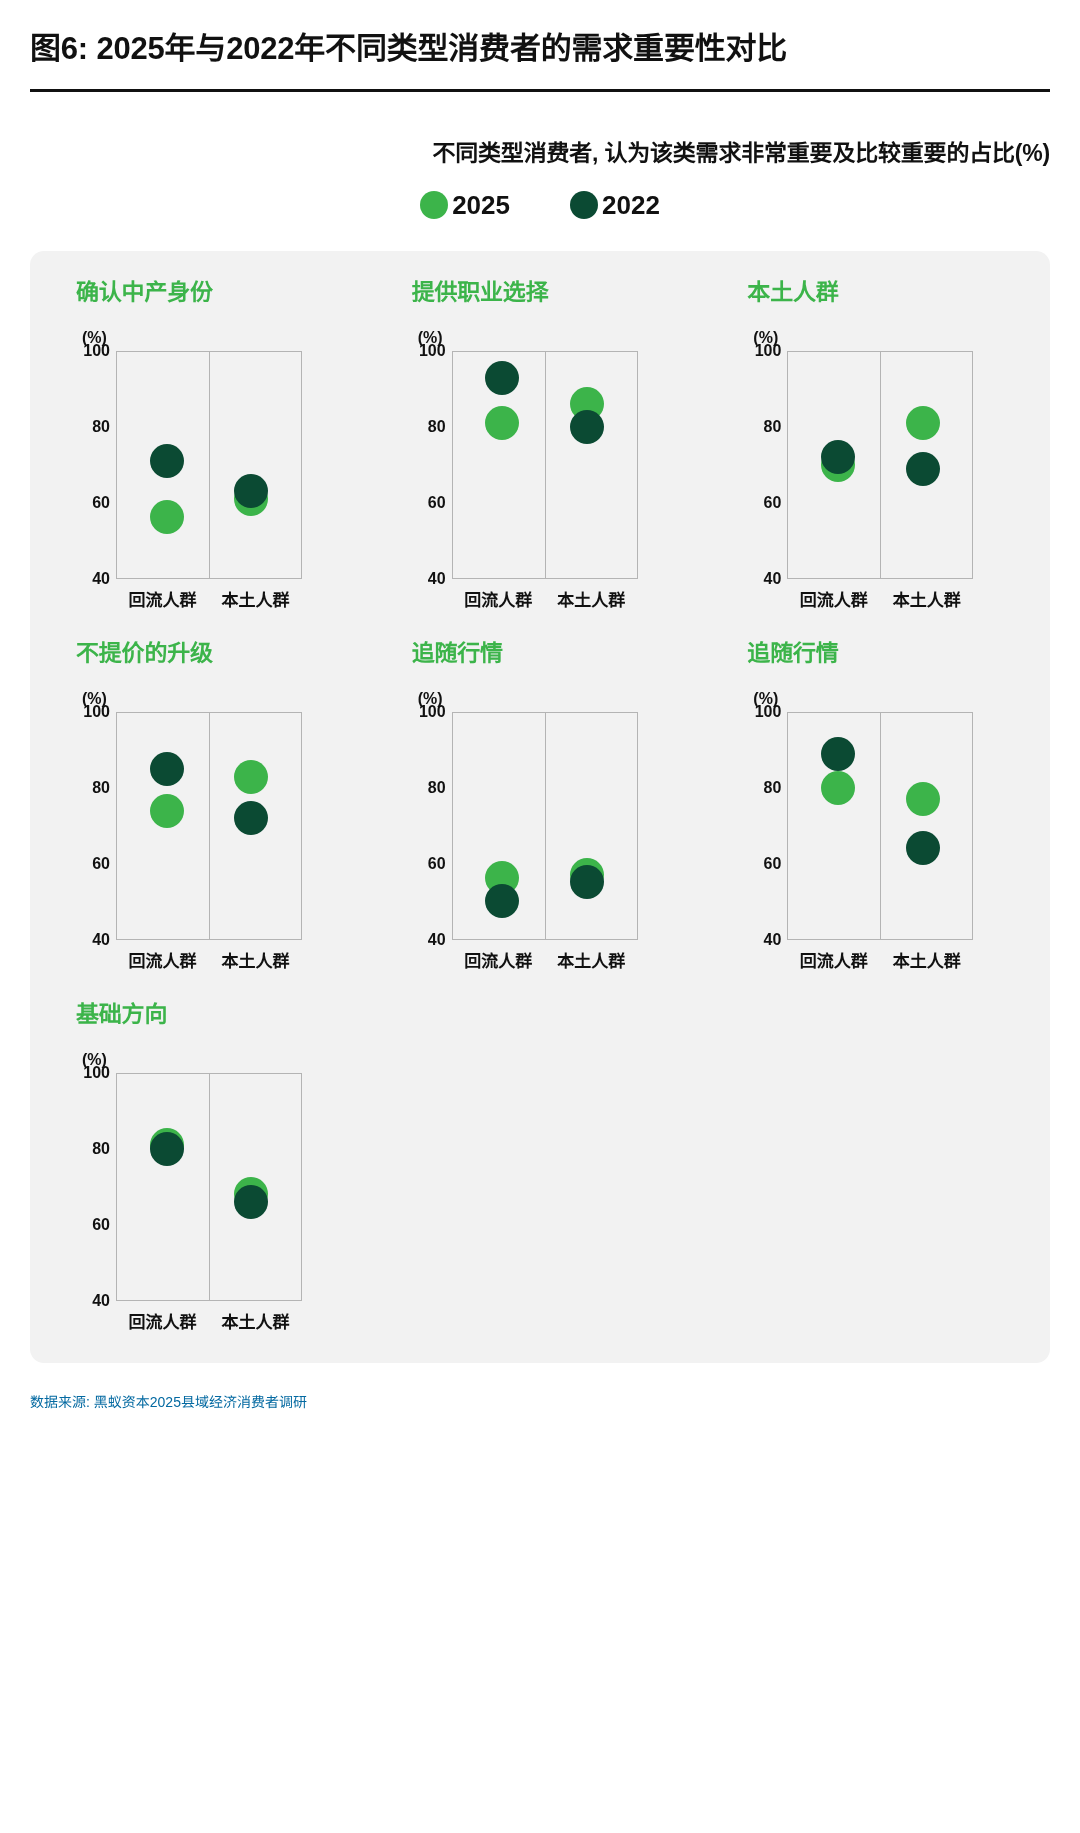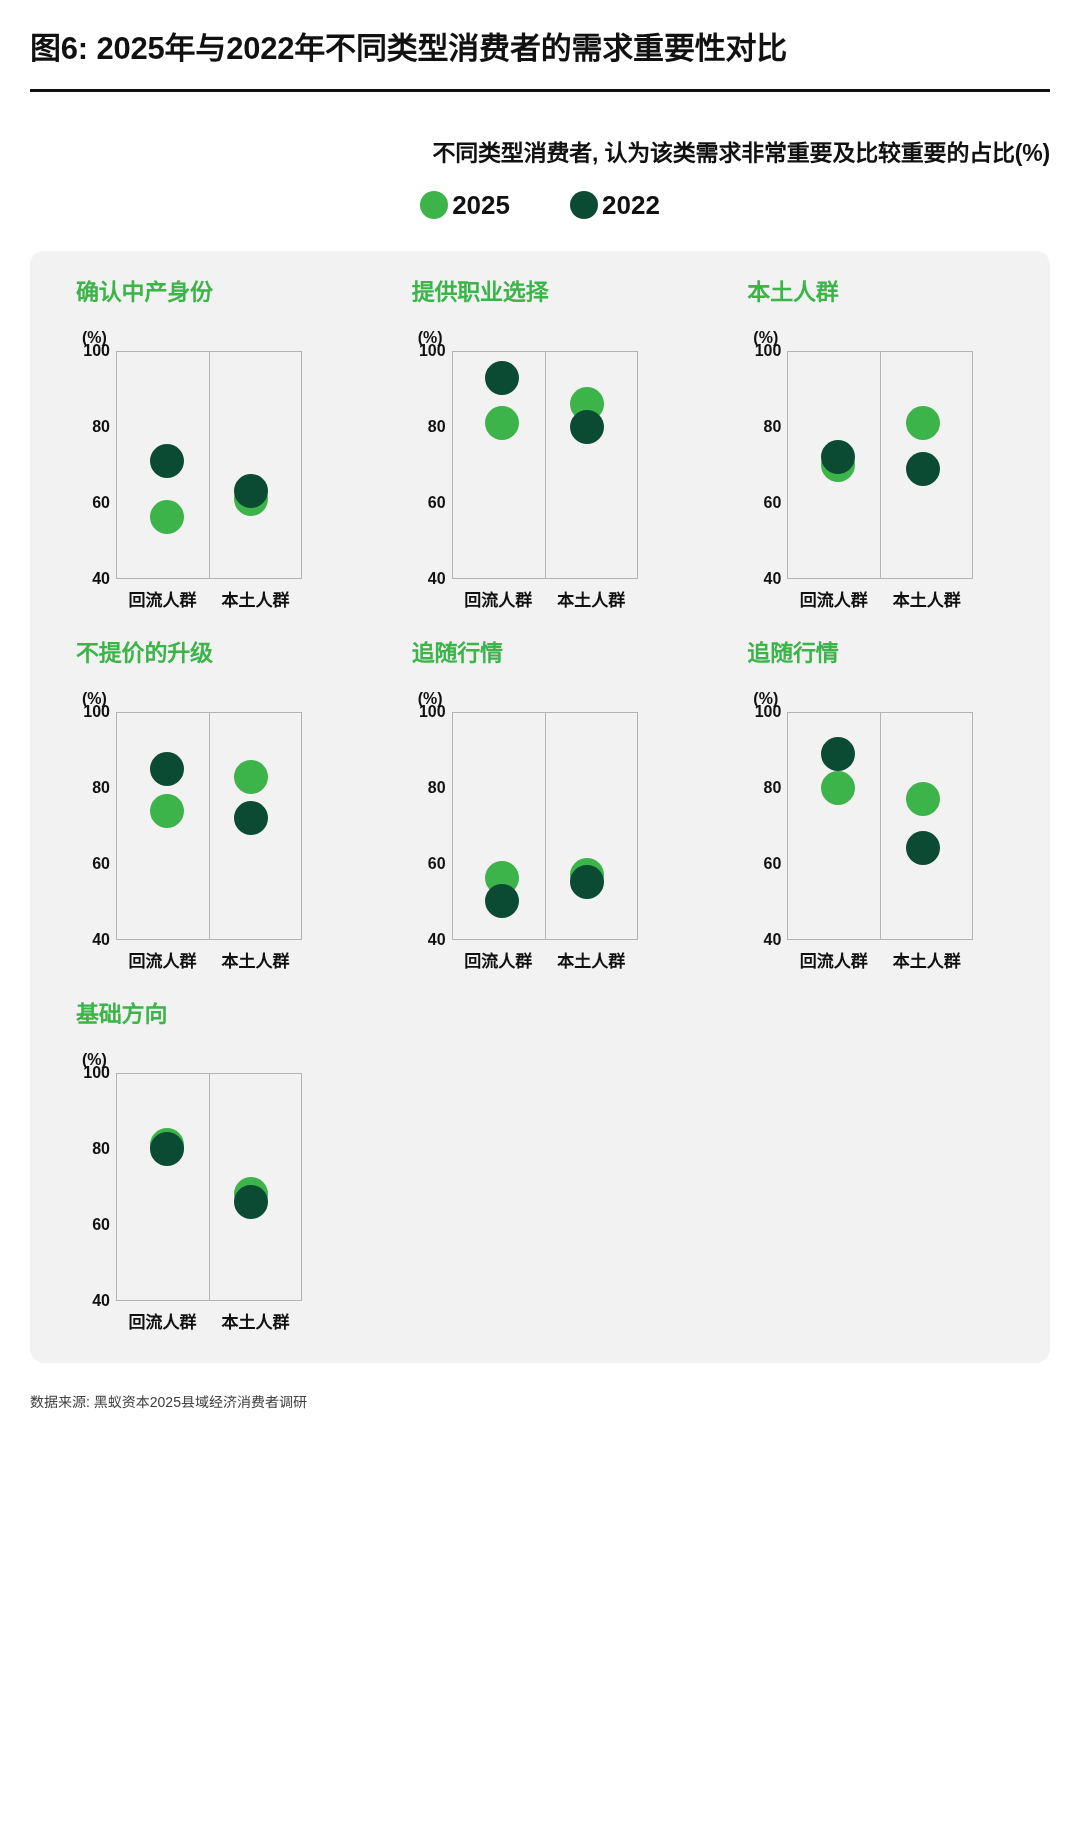--- a/index.html
+++ b/index.html
@@ -178,21 +178,21 @@
     padding-bottom: 24px;
   }
   .note {
     font-size: 15.5px;
     line-height: 1.85;
     color: #3a3a3a;
   }
   .source {
     margin-top: 28px;
     font-size: 14px;
-    color: #404040;
+    color: #0369a1;
   }
 </style>
 </head>
 <body>
 
 <div class="page">
 
   <div class="fig-title">图6: 2025年与2022年不同类型消费者的需求重要性对比</div>
   <div class="title-rule"></div>
 

